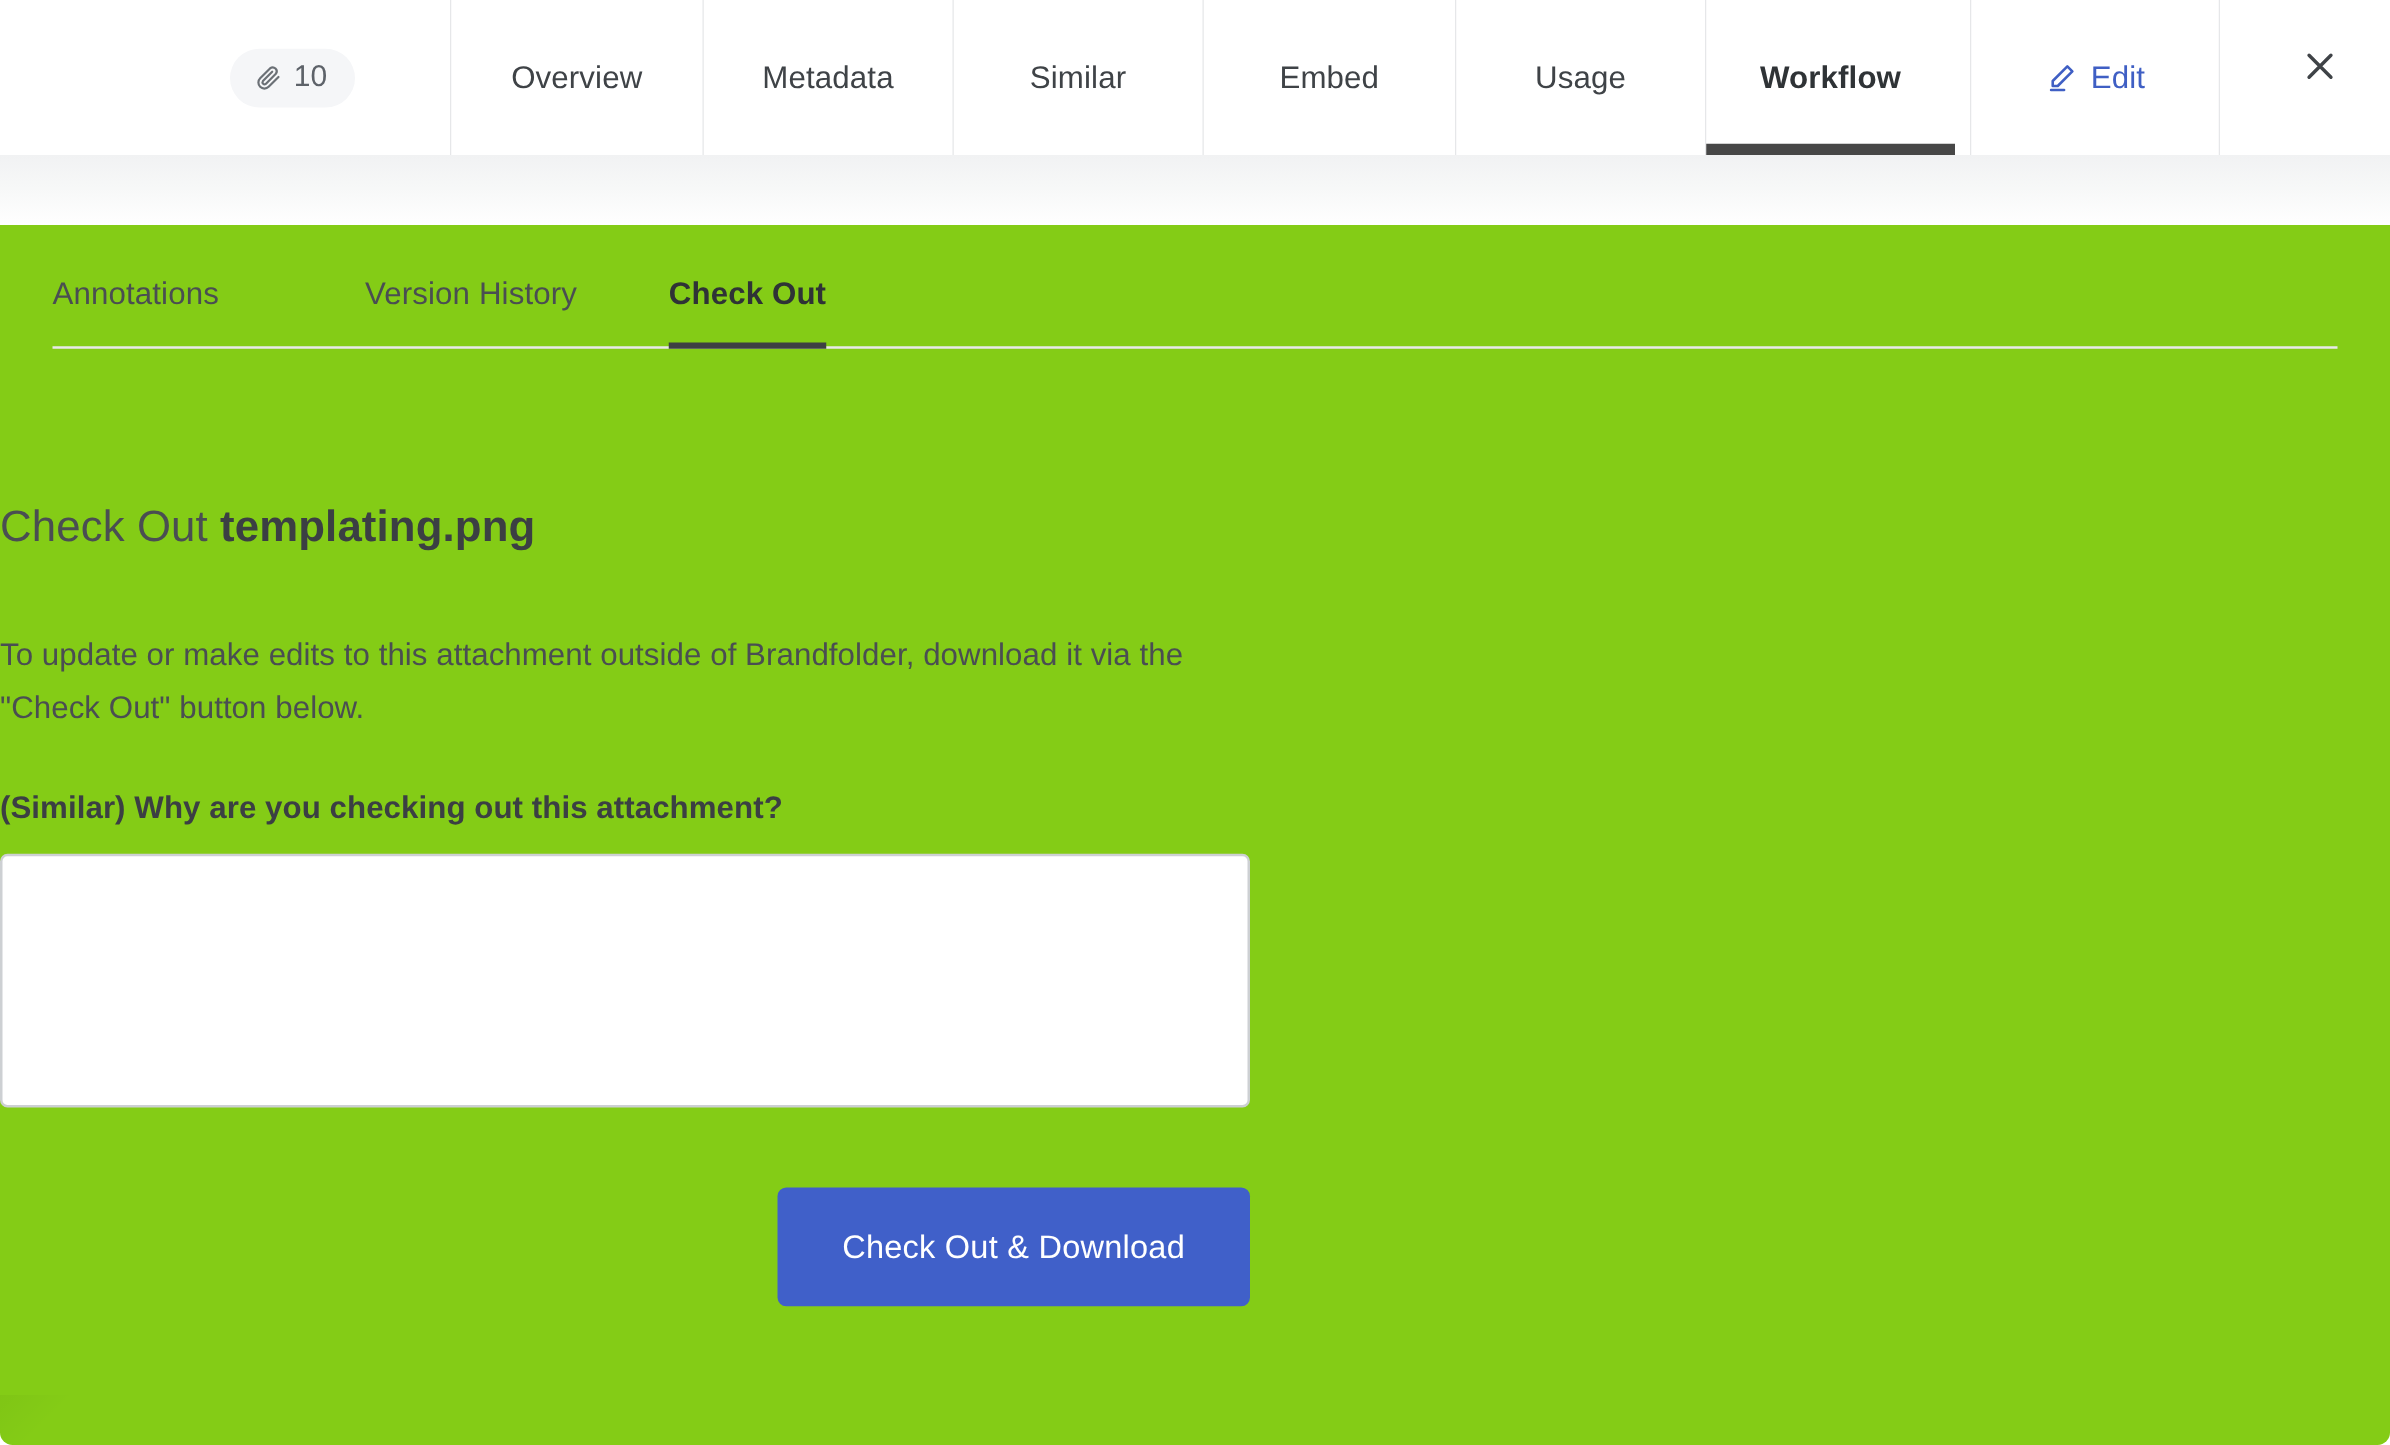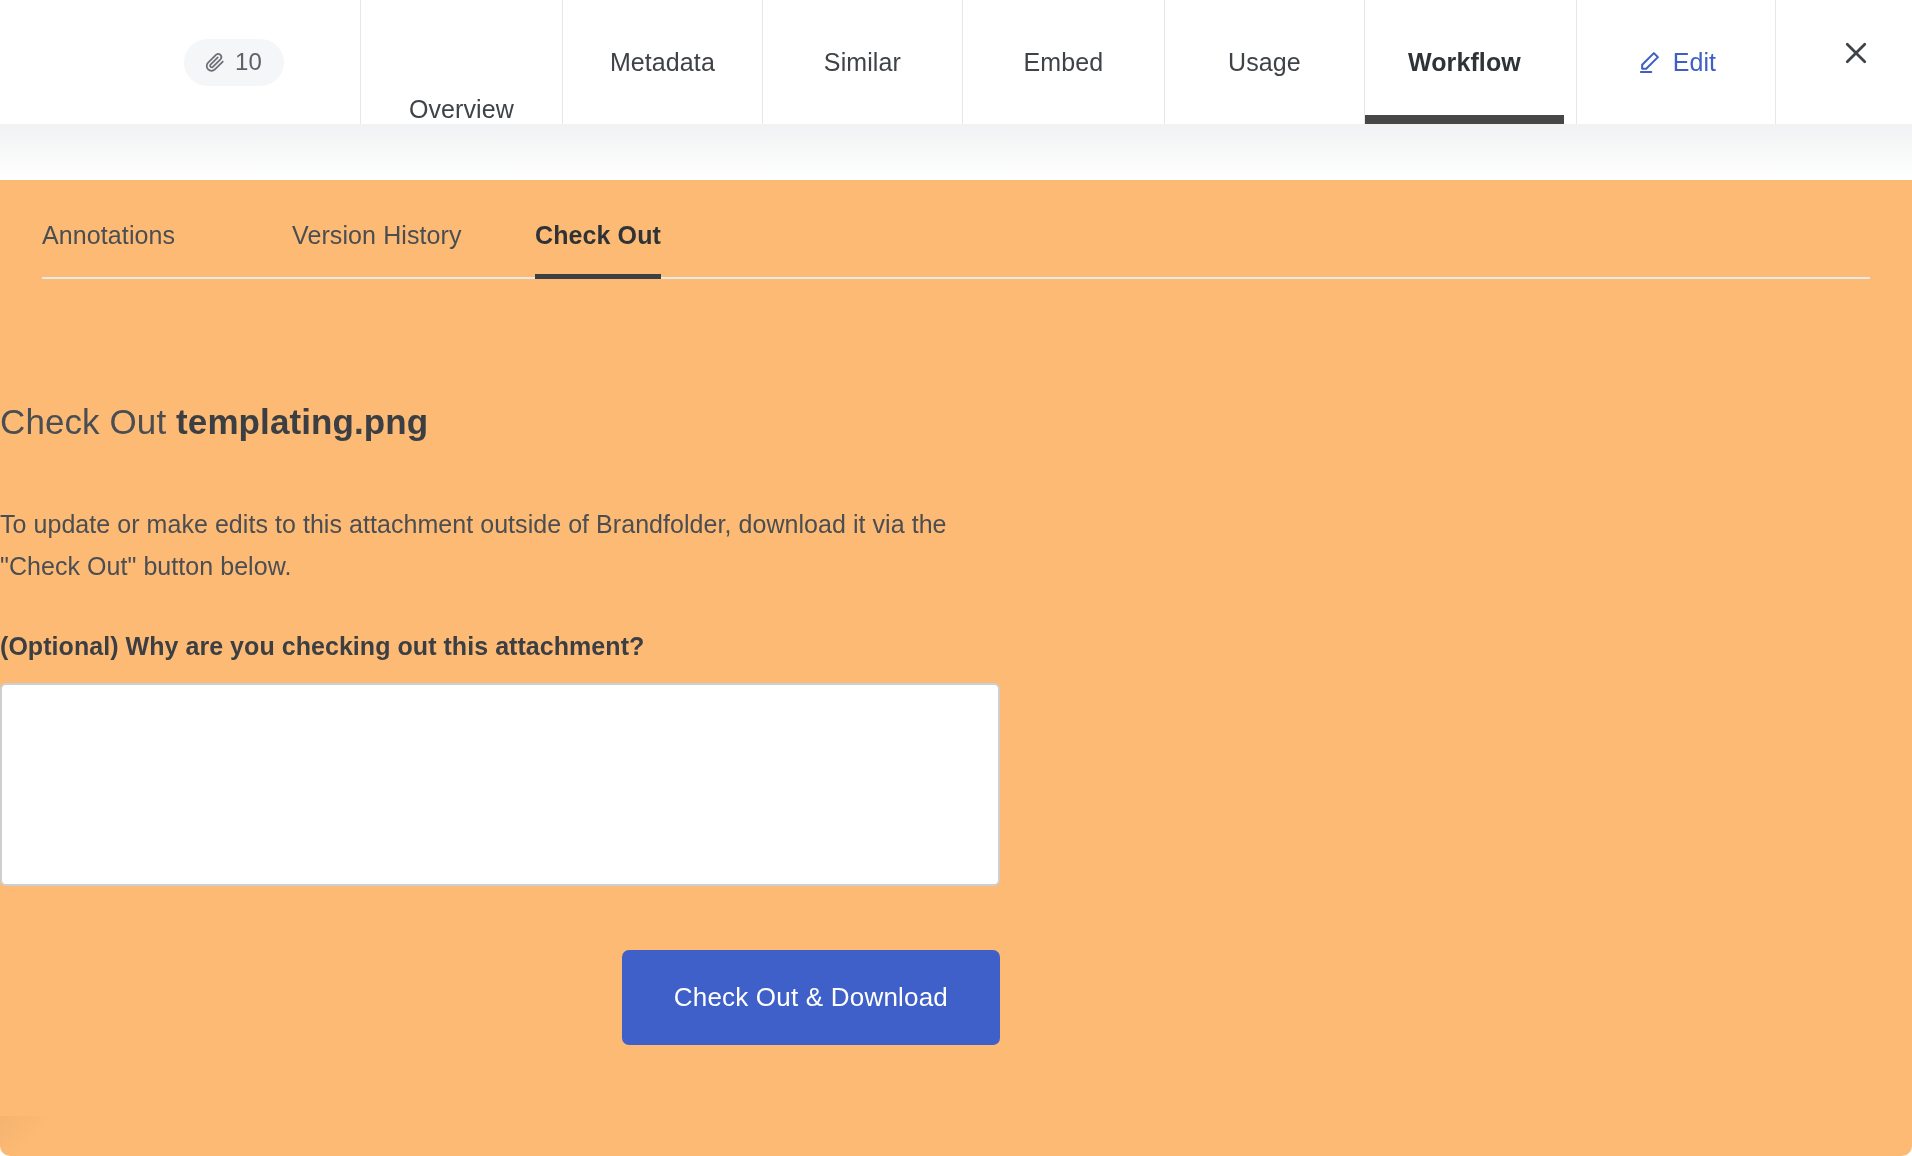--- a/index.html
+++ b/index.html
@@ -9,21 +9,21 @@
     height: 1156px;
     background: #ffffff;
     font-family: "Liberation Sans", sans-serif;
     overflow: hidden;
   }
 
   .app {
     position: relative;
     width: 1912px;
     height: 1156px;
-    background: #fdba74;
+    background: #84cc16;
     border-bottom-left-radius: 10px;
     border-bottom-right-radius: 10px;
     overflow: hidden;
   }
 
   
   .topbar {
     position: relative;
     display: flex;
     align-items: stretch;
@@ -79,21 +79,21 @@
     font-size: 25px;
     color: #3f4347;
     letter-spacing: .1px;
     border-left: 1px solid #e6e7e9;
     cursor: pointer;
     background: #ffffff;
     white-space: nowrap;
   }
   .tab:last-child { border-right: 1px solid #e6e7e9; margin-left: 12px; }
 
-  .tab.w-overview { width: 202px; align-items: flex-end; }
+  .tab.w-overview { width: 202px; }
   .tab.w-metadata { width: 200px; }
   .tab.w-similar  { width: 200px; }
   .tab.w-embed    { width: 202px; }
   .tab.w-usage    { width: 200px; }
   .tab.w-workflow { width: 200px; }
   .tab.w-edit     { width: 200px; }
 
   .tab.active {
     font-weight: bold;
     color: #2f3336;
@@ -337,21 +337,21 @@
   </div>
 
   <div class="content">
 
     <h1 class="page-title">
       <span>Check Out </span><span class="filename">templating.png</span>
     </h1>
 
     <p class="intro">To update or make edits to this attachment outside of Brandfolder, download it via the "Check Out" button below.</p>
 
-    <div class="field-label">(Optional) Why are you checking out this attachment?</div>
+    <div class="field-label">(Similar) Why are you checking out this attachment?</div>
 
     <textarea class="notes-box" placeholder="" style=""></textarea>
 
     <div class="btn-row">
       <button class="primary-btn">Check Out &amp; Download</button>
     </div>
   </div>
 
   <div class="corner-hint"></div>
 </div>

